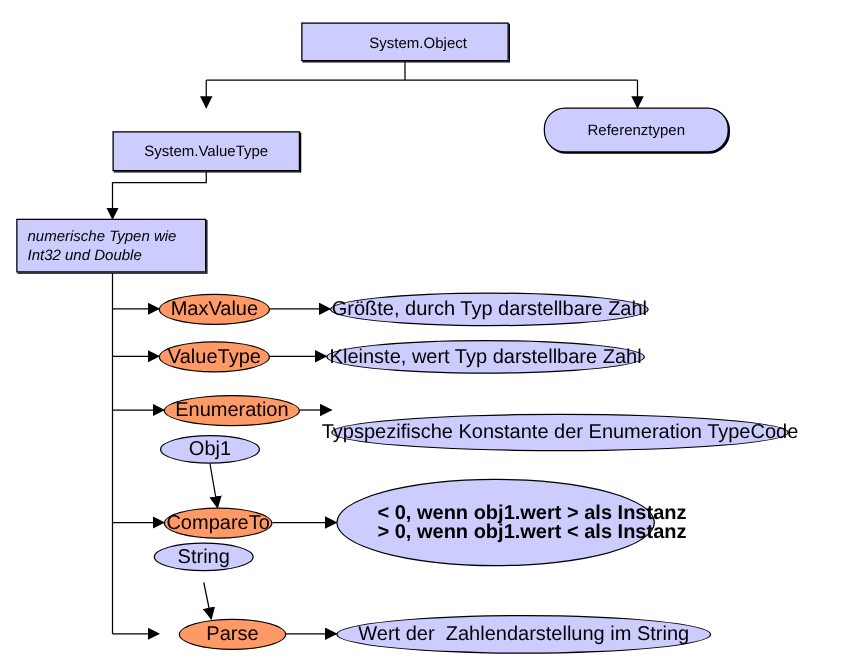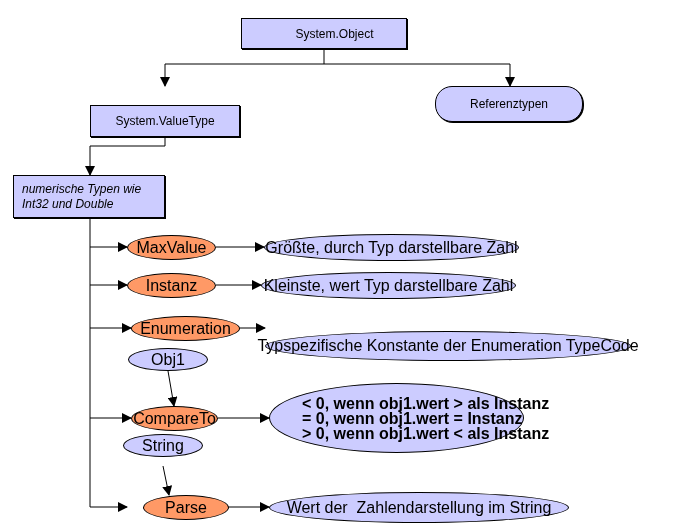--- a/index.html
+++ b/index.html
@@ -65,21 +65,21 @@
 </div>
 <div class="rectnode left" style="left:13px;top:175px;width:152px;height:43px;flex-direction:column;align-items:flex-start;justify-content:center;">
   <span>numerische Typen wie</span>
   <span>Int32 und Double</span>
 </div>
 
 <div class="ell orange" style="left:127px;top:235px;width:89px;height:25px;">
   <span>MaxValue</span>
 </div>
 <div class="ell orange" style="left:127px;top:273px;width:89px;height:25px;">
-  <span>Instanz</span>
+  <span>ValueType</span>
 </div>
 <div class="ell orange" style="left:131px;top:316px;width:109px;height:25px;">
   <span>Enumeration</span>
 </div>
 <div class="ell orange" style="left:131px;top:406px;width:87px;height:25px;">
   <span>CompareTo</span>
 </div>
 <div class="ell orange" style="left:143px;top:495px;width:86px;height:25px;">
   <span>Parse</span>
 </div>
@@ -95,18 +95,17 @@
   <span>Größte, durch Typ darstellbare Zahl</span>
 </div>
 <div class="ell blue" style="left:261px;top:272px;width:255px;height:27px;">
   <span>Kleinste, wert Typ darstellbare Zahl</span>
 </div>
 <div class="ell blue" style="left:265px;top:314px;width:366px;height:30px;margin-top:17px;">
   <span>Typspezifische Konstante der Enumeration TypeCode</span>
 </div>
 <div class="ell blue multi" style="left:269px;top:383px;width:255px;height:70px;">
   <span>&lt; 0, wenn obj1.wert &gt; als Instanz</span>
-  <span>= 0, wenn obj1.wert = Instanz</span>
   <span>&gt; 0, wenn obj1.wert &lt; als Instanz</span>
 </div>
 <div class="ell blue" style="left:269px;top:492px;width:300px;height:31px;">
   <span style="white-space:pre;">Wert der  Zahlendarstellung im String</span>
 </div>
 
 </body></html>

